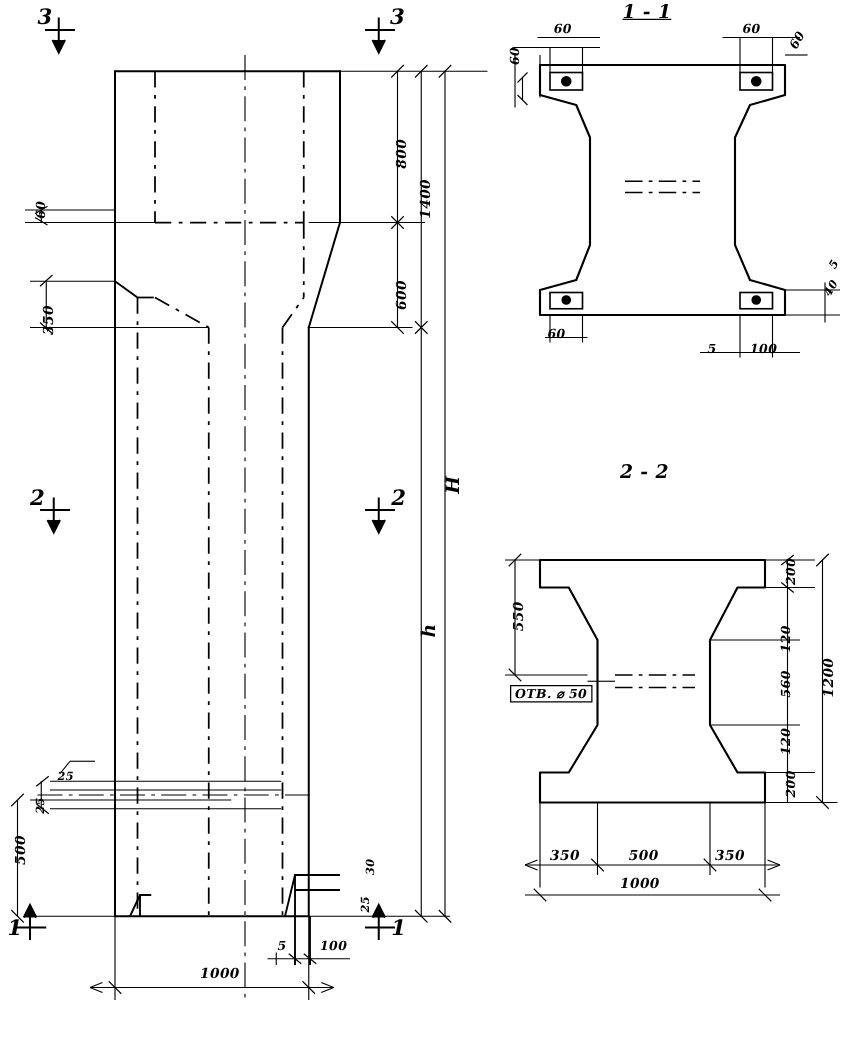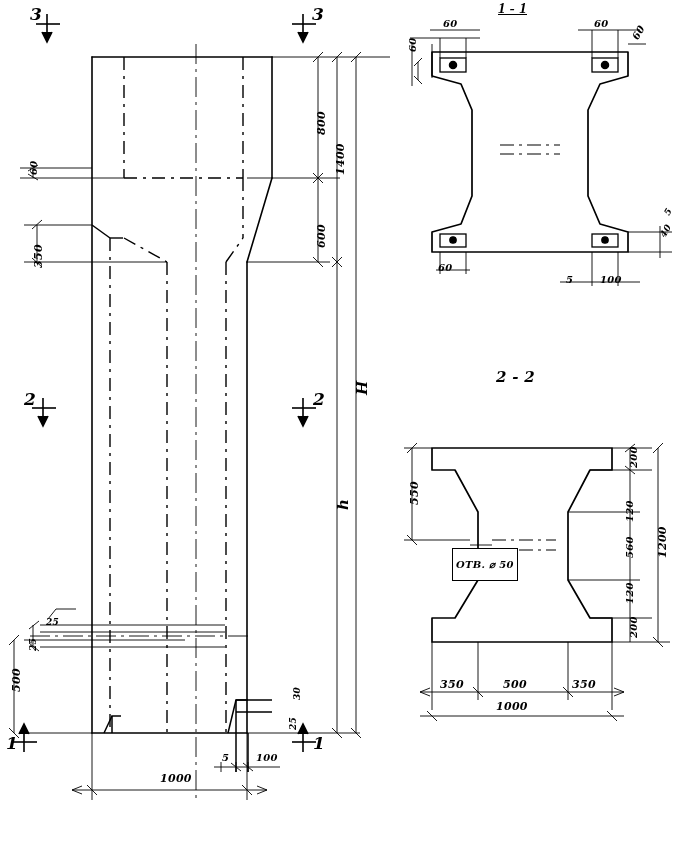--- a/index.html
+++ b/index.html
@@ -8,21 +8,21 @@
   .stage{position:absolute;left:0;top:0;width:684px;height:842px;}
   svg{position:absolute;left:0;top:0;width:684px;height:842px;}
   .lbl{position:absolute;white-space:nowrap;font-style:italic;font-weight:bold;
        font-family:"DejaVu Serif",serif;font-size:11px;letter-spacing:0.3px;}
   .lbl.small{font-size:10px;}
   .lbl.tiny{font-size:9px;}
   .lbl.title{font-size:15px;font-weight:bold;}
   .lbl.mark{font-size:17px;font-weight:bold;}
   .rot90{transform:rotate(-90deg);transform-origin:left top;}
   .rotm{transform:rotate(-60deg);transform-origin:left top;}
-  .boxed{border:1.4px solid #000;padding:10px 3px;font-size:10px;background:#fff;margin-left:44px;}
+  .boxed{border:1.4px solid #000;padding:0 3px;font-size:10px;background:#fff;}
 </style>
 </head>
 <body>
 
 <div class="stage">
 
 <svg viewBox="0 0 684 842">
   <g fill="none" stroke="#000" stroke-width="1.6" stroke-linecap="round" stroke-linejoin="round">
 
     <path d="M92,57 L272,57 L272,178 L247,225 L247,712 L247,728 L247,733 L92,733 L92,225 L92,225 Z" stroke="none"></path>
@@ -268,21 +268,21 @@
 <div class="lbl rot90" style="left:10px;top:692px;">500</div>
 <div class="lbl rot90 tiny" style="left:28px;top:651px;">25</div>
 <div class="lbl tiny" style="left:46px;top:617px;">25</div>
 
 <div class="lbl" style="left:160px;top:772px;">1000</div>
 <div class="lbl small" style="left:222px;top:752px;">5</div>
 <div class="lbl small" style="left:256px;top:752px;">100</div>
 <div class="lbl rot90 tiny" style="left:292px;top:700px;">30</div>
 <div class="lbl rot90 tiny" style="left:288px;top:730px;">25</div>
 
-<div class="lbl title" style="left:498px;top:0px;text-decoration:underline;font-family:Liberation Serif, serif;">1 - 1</div>
+<div class="lbl title" style="left:498px;top:0px;text-decoration:underline;">1 - 1</div>
 <div class="lbl small" style="left:443px;top:18px;">60</div>
 <div class="lbl small" style="left:594px;top:18px;">60</div>
 <div class="lbl rot90 small" style="left:407px;top:52px;">60</div>
 <div class="lbl rotm small" style="left:630px;top:36px;">60</div>
 <div class="lbl small" style="left:438px;top:262px;">60</div>
 <div class="lbl small" style="left:566px;top:274px;">5</div>
 <div class="lbl small" style="left:600px;top:274px;">100</div>
 <div class="lbl rotm tiny" style="left:662px;top:212px;">5</div>
 <div class="lbl rotm tiny" style="left:658px;top:234px;">40</div>
 

